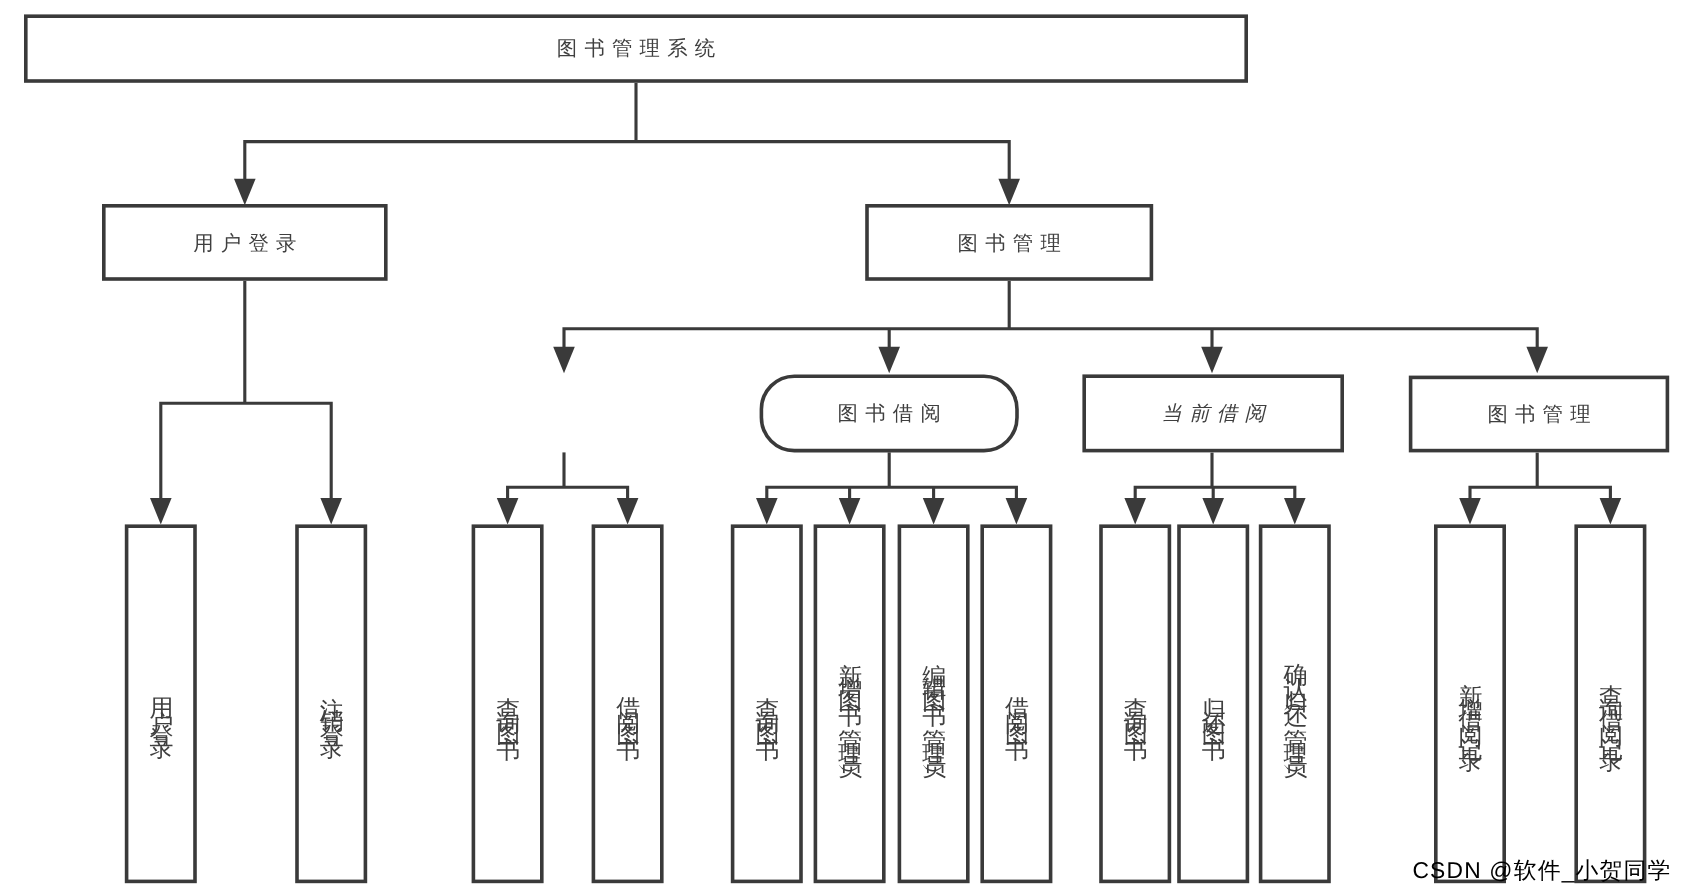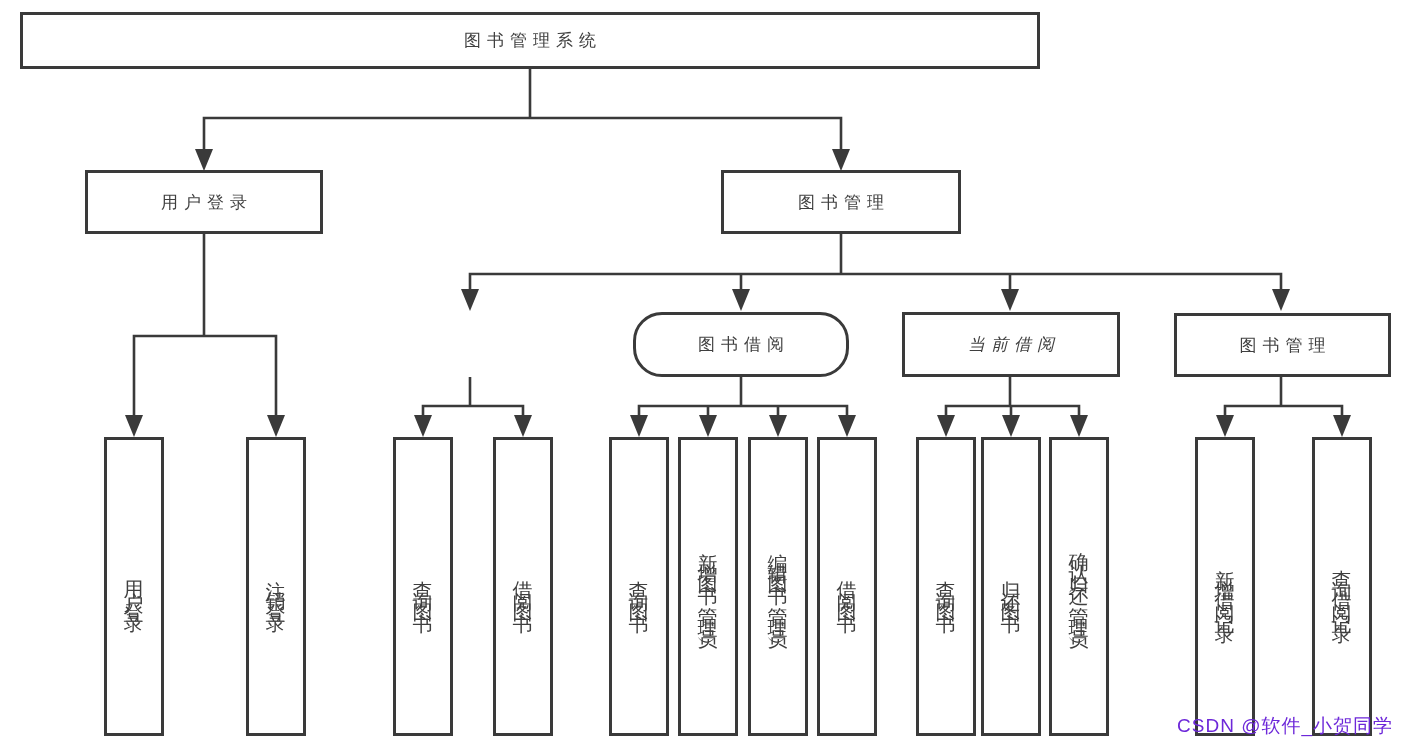--- a/index.html
+++ b/index.html
@@ -53,21 +53,21 @@
     font-size: 20px;
     letter-spacing: 11px;
     line-height: 1;
     white-space: nowrap;
   }
   .watermark {
     position: absolute;
     right: 12px;
     bottom: 8px;
     font-size: 19px;
-    color: #6d28d9;
+    color: #000000;
     letter-spacing: 1px;
     z-index: 3;
     white-space: nowrap;
     text-align: right;
   }
 </style>
 </head>
 <body>
 
 <div class="canvas">

